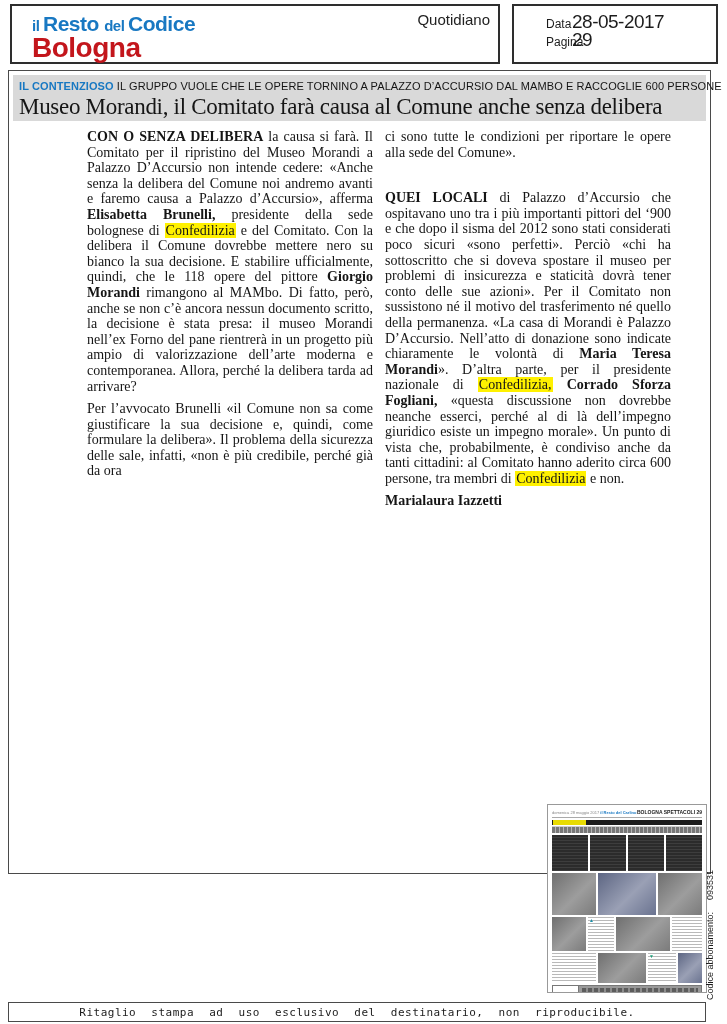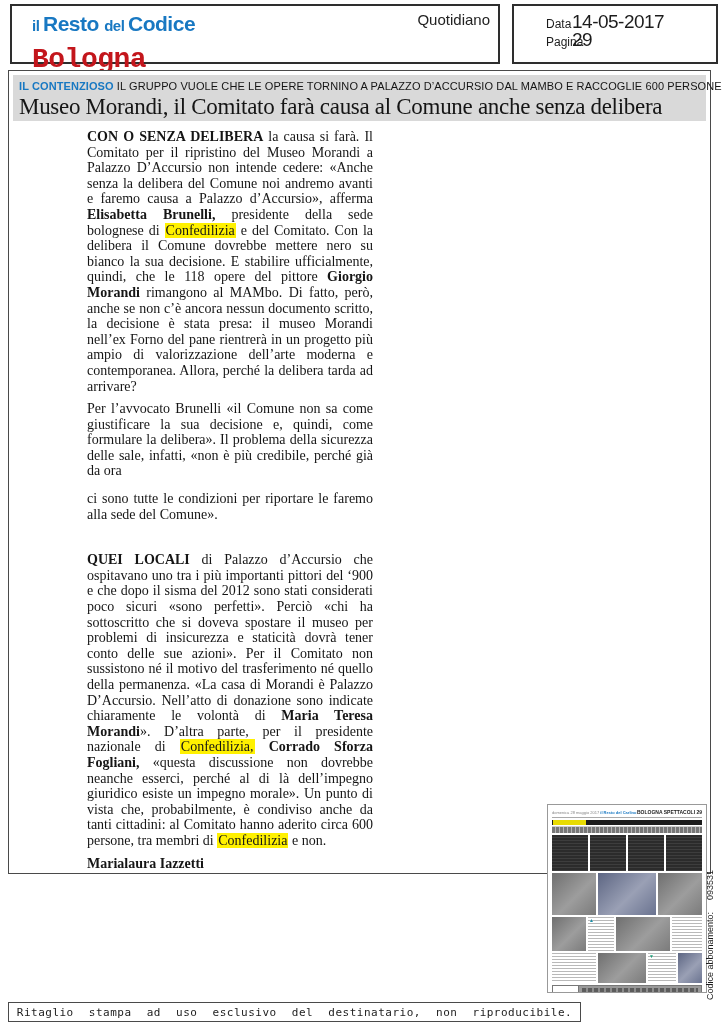--- a/index.html
+++ b/index.html
@@ -18,21 +18,21 @@
     border:2px solid #2e2e2e; background:#fff;
   }
   .masthead{position:absolute; left:20px; top:7px; line-height:1; white-space:nowrap;}
   .masthead .l1{
     display:block; color:var(--blue); font-weight:bold; font-size:21px;
     letter-spacing:-0.5px;
   }
   .masthead .l1 .sm{font-size:15px;}
   .masthead .l2{
     display:block; color:var(--red); font-weight:bold; font-size:28px;
-    letter-spacing:-0.5px; margin-top:12px;font-family:Liberation Mono, monospace;
+    letter-spacing:-0.5px; margin-top:0px;
   }
   .frequency{position:absolute; right:8px; top:5px; font-size:15px; color:#222;}
   .meta-box{
     position:absolute; left:512px; top:4px; width:206px; height:60px;
     border:2px solid #2e2e2e; background:#fff; padding:5px 0 0 10px;
   }
   .meta-row{display:flex; align-items:baseline; height:18px;}
   .meta-row .lbl{width:48px; font-size:12px; color:#1c1c1c;padding-left:22px;}
   .meta-row .val{font-size:19px; letter-spacing:-0.5px; color:#1c1c1c; font-family:"Liberation Sans", sans-serif;}
   
@@ -47,21 +47,21 @@
   .kicker-tag{color:var(--blue); font-weight:bold;}
   .kicker-rest{color:#151515;}
   .headline{
     font-family:Liberation Serif, serif; font-size:23px; letter-spacing:-0.3px;
     color:#151515; line-height:26px; white-space:nowrap; margin-top:2px;
   }
   
   .article{
     margin:8px 0 0 78px; width:584px; display:flex; gap:12px;
     font-family:"Liberation Serif", serif; font-size:14px; line-height:15.6px;
-    text-align:justify; color:#151515;flex-direction:column;
+    text-align:justify; color:#151515;
   }
   .col{flex:0 0 286px; width:286px;}
   .col p{margin:0;}
   .col p + p{margin-top:7px;}
   .col .gap{margin-top:30px;}
   .b{font-weight:bold;}
   .h{background:var(--hl); padding:0 1px;}
   .byline{text-align:left; font-weight:bold; margin-top:1px;}
   
   .thumb{
@@ -106,21 +106,21 @@
     background:repeating-linear-gradient(to right,#5c5c5c 0 4px,#8e8e8e 4px 6px);
   }
   
   .codice{
     position:absolute; left:703px; top:1000px; width:130px; height:14px;
     transform:rotate(-90deg); transform-origin:top left;
     display:flex; justify-content:space-between; align-items:center;
     font-size:9px; color:#1c1c1c; white-space:nowrap;
   }
   .bottom-strip{
-    position:absolute; left:8px; top:1002px; width:573px; height:20px;
+    position:absolute; left:8px; top:1002px; width:698px; height:20px;
     border:1px solid var(--border); display:flex; align-items:center; justify-content:center;
     background:#fff;
   }
   .bottom-strip span{
     font-family:"DejaVu Sans Mono", monospace; font-size:11px; color:#1c1c1c;
     word-spacing:8px; letter-spacing:0.5px;
   }
 </style>
 </head>
 <body>
@@ -129,21 +129,21 @@
   <div class="masthead">
     <span class="l1"><span class="sm">il </span><span>Resto </span><span class="sm">del </span><span>Codice</span></span>
     <span class="l2">Bologna</span>
   </div>
   <span class="frequency">Quotidiano</span>
 </div>
 
 <div class="meta-box">
   <div class="meta-row">
     <span class="lbl">Data</span>
-    <span class="val">14-05-2017</span>
+    <span class="val">28-05-2017</span>
   </div>
   <div class="meta-row">
     <span class="lbl">Pagina</span>
     <span class="val">29</span>
   </div>
 </div>
 
 <div class="main-box">
 
   <div class="kicker-box">
@@ -152,21 +152,21 @@
     </div>
     <div class="headline">Museo Morandi, il Comitato farà causa al Comune anche senza delibera</div>
   </div>
 
   <div class="article">
     <div class="col">
       <p><span class="b">CON O SENZA DELIBERA</span><span> la causa si farà. Il Comitato per il ripristino del Museo Morandi a Palazzo D’Accursio non intende cedere: «Anche senza la delibera del Comune noi andremo avanti e faremo causa a Palazzo d’Accursio», afferma </span><span class="b">Elisabetta Brunelli,</span><span> presidente della sede bolognese di </span><span class="h">Confedilizia</span><span> e del Comitato. Con la delibera il Comune dovrebbe mettere nero su bianco la sua decisione. E stabilire ufficialmente, quindi, che le 118 opere del pittore </span><span class="b">Giorgio Morandi</span><span> rimangono al MAMbo. Di fatto, però, anche se non c’è ancora nessun documento scritto, la decisione è stata presa: il museo Morandi nell’ex Forno del pane rientrerà in un progetto più ampio di valorizzazione dell’arte moderna e contemporanea. Allora, perché la delibera tarda ad arrivare?</span></p>
       <p><span>Per l’avvocato Brunelli «il Comune non sa come giustificare la sua decisione e, quindi, come formulare la delibera». Il problema della sicurezza delle sale, infatti, «non è più credibile, perché già da ora</span></p>
     </div>
     <div class="col">
-      <p><span>ci sono tutte le condizioni per riportare le faremo alla sede del Comune».</span></p>
+      <p><span>ci sono tutte le condizioni per riportare le opere alla sede del Comune».</span></p>
       <p class="gap"><span class="b">QUEI LOCALI</span><span> di Palazzo d’Accursio che ospitavano uno tra i più importanti pittori del ‘900 e che dopo il sisma del 2012 sono stati considerati poco sicuri «sono perfetti». Perciò «chi ha sottoscritto che si doveva spostare il museo per problemi di insicurezza e staticità dovrà tener conto delle sue azioni». Per il Comitato non sussistono né il motivo del trasferimento né quello della permanenza. «La casa di Morandi è Palazzo D’Accursio. Nell’atto di donazione sono indicate chiaramente le volontà di </span><span class="b">Maria Teresa Morandi</span><span>». D’altra parte, per il presidente nazionale di </span><span class="h">Confedilizia,</span><span> </span><span class="b">Corrado Sforza Fogliani,</span><span> «questa discussione non dovrebbe neanche esserci, perché al di là dell’impegno giuridico esiste un impegno morale». Un punto di vista che, probabilmente, è condiviso anche da tanti cittadini: al Comitato hanno aderito circa 600 persone, tra membri di </span><span class="h">Confedilizia</span><span> e non.</span></p>
       <p class="byline">Marialaura Iazzetti</p>
     </div>
   </div>
 </div>
 
 <div class="thumb">
   <div class="t-head">
     <span class="t-head-left"><span>domenica 28 maggio 2017</span> <span class="c">il Resto del Carlino</span></span>
     <span class="t-head-right"><span>BOLOGNA SPETTACOLI</span> <span>29</span></span>

